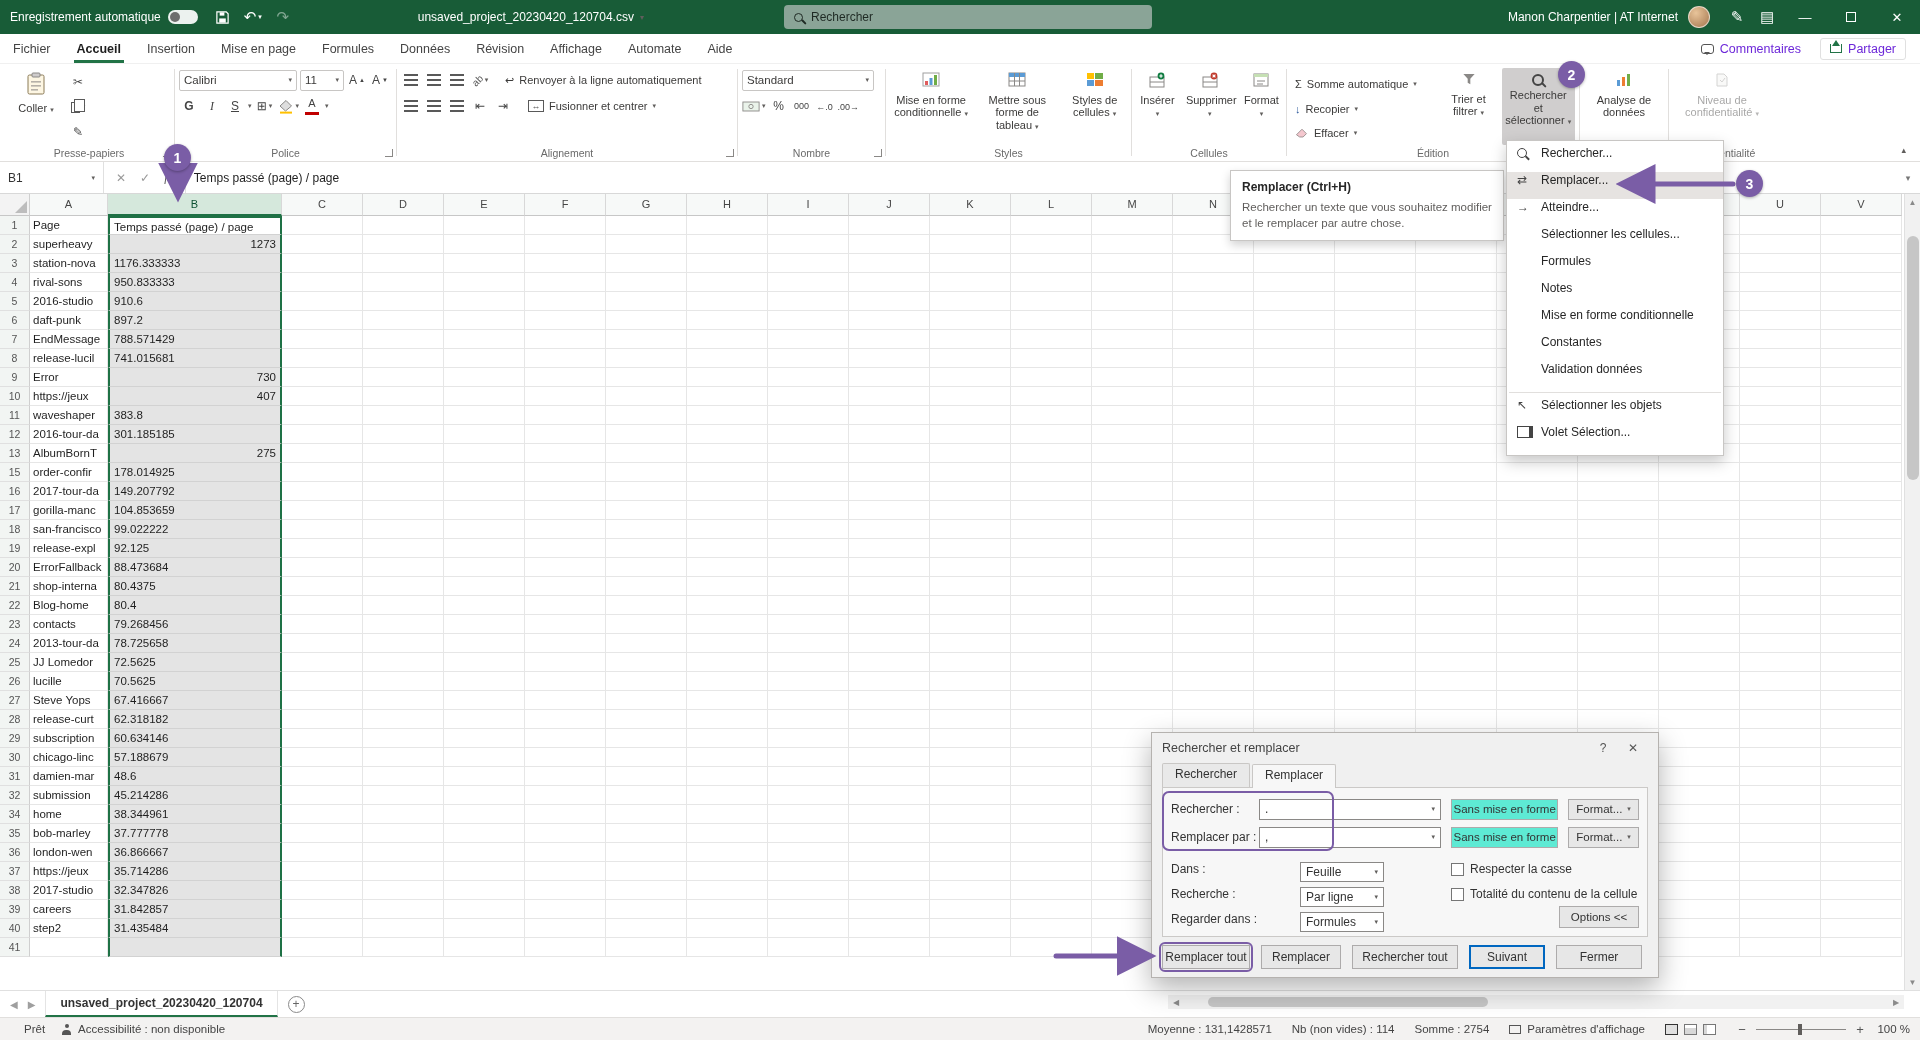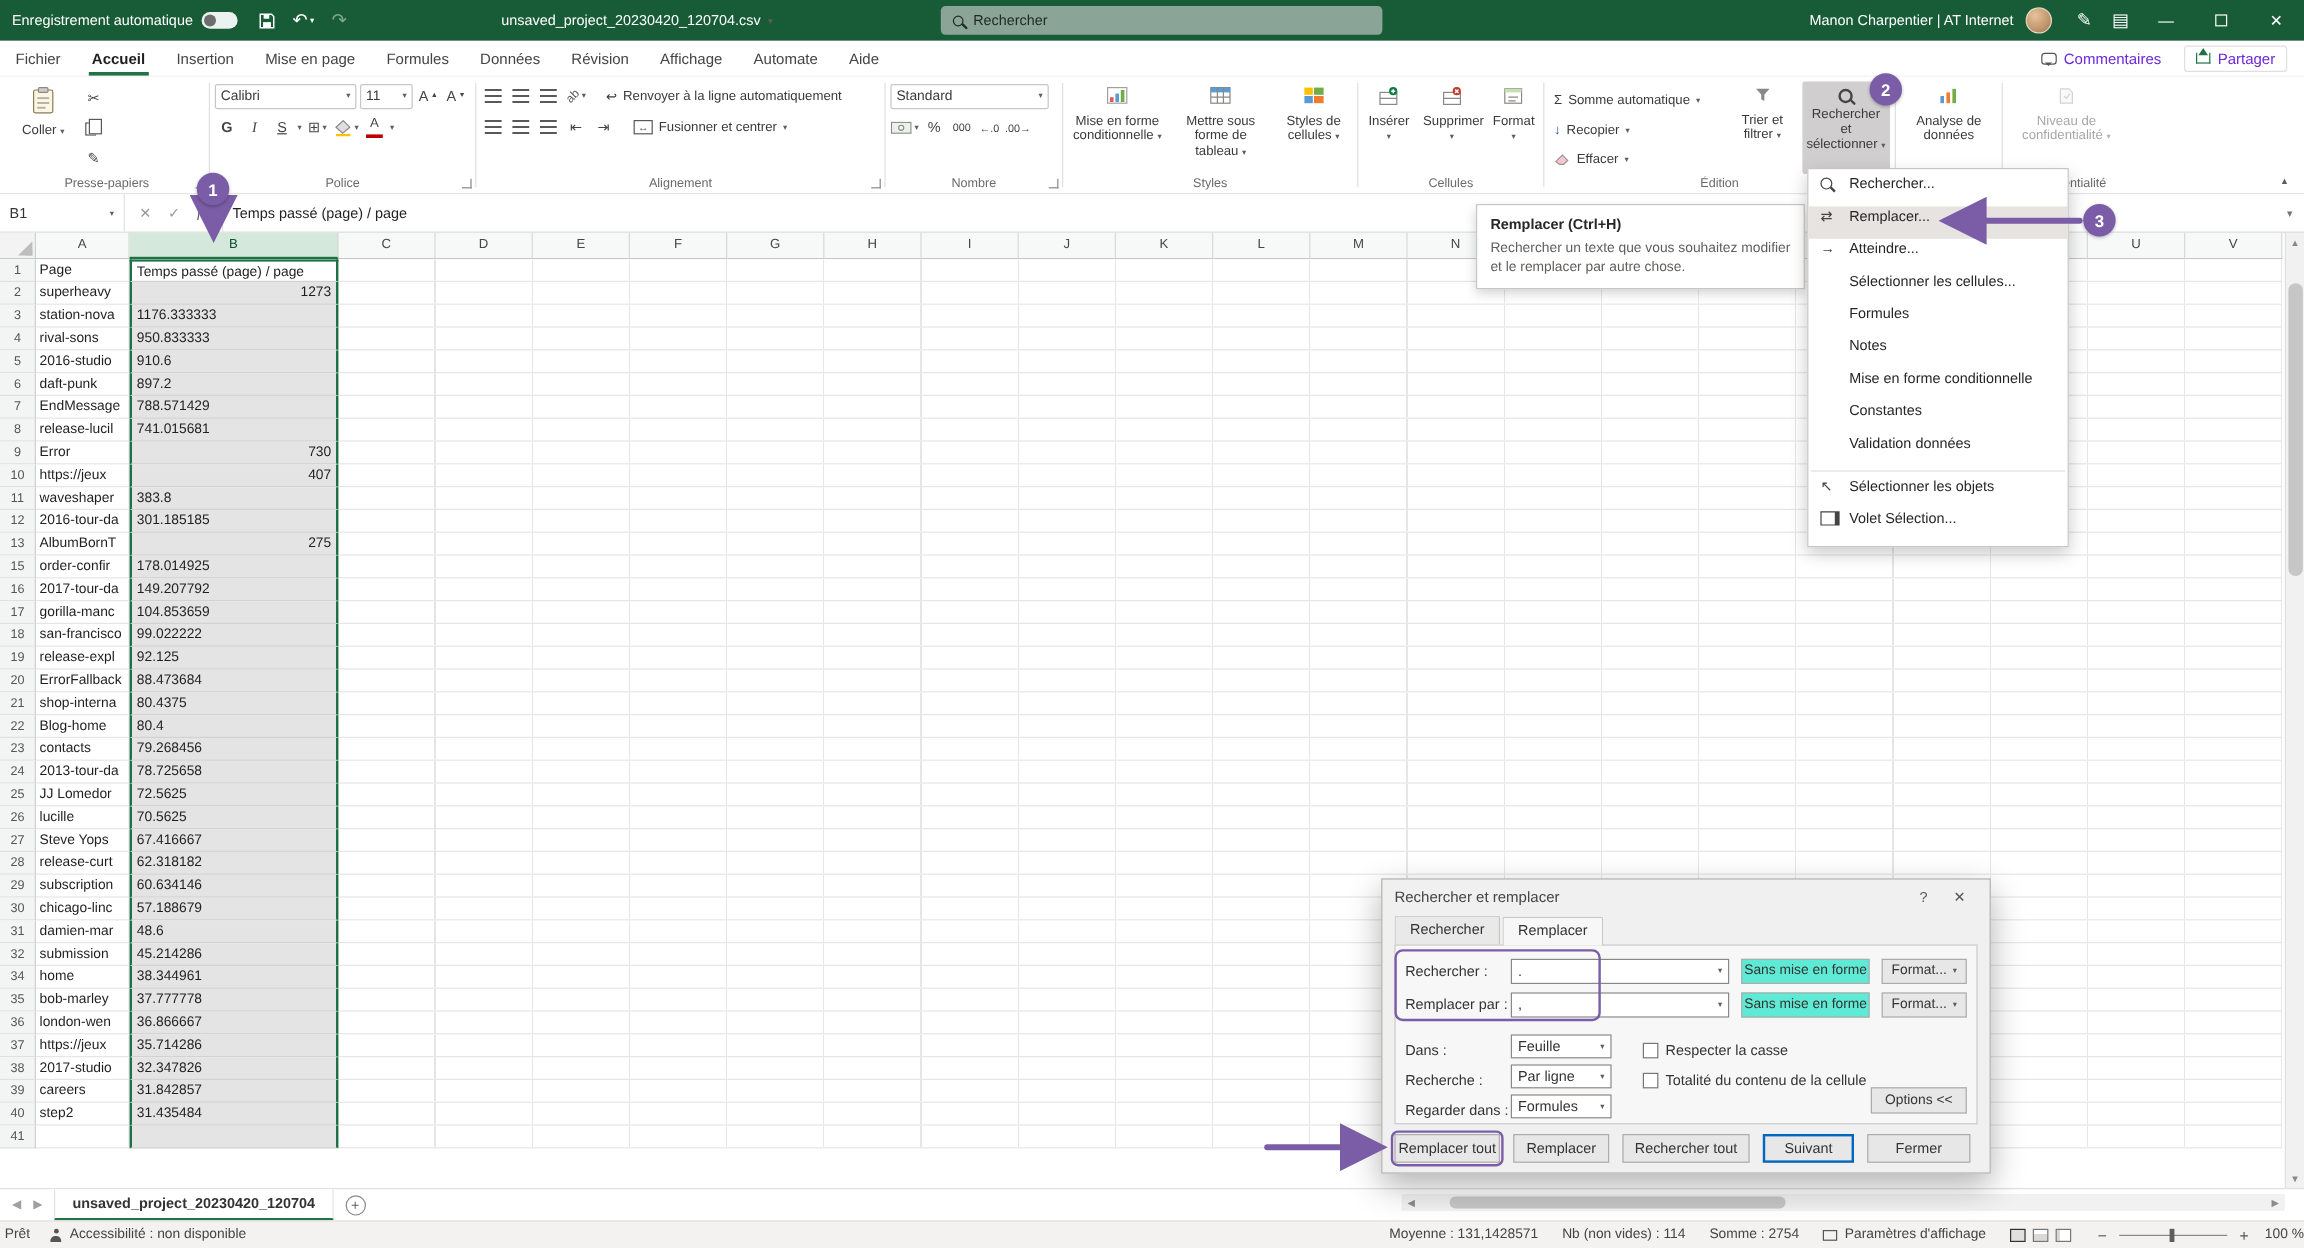--- a/index.html
+++ b/index.html
@@ -126,26 +126,26 @@
     border-bottom:2px solid #217346; font-weight:bold; color:#333; background:#fff; }
   .saddbtn { width:17px; height:17px; border:1px solid #8a8a8a; border-radius:50%; margin:auto 10px;
     display:flex; align-items:center; justify-content:center; font-size:12px; color:#666; }
   .hscroll { position:absolute; right:16px; top:4px; width:736px; height:14px; background:#f1f1f1; display:flex; align-items:center; }
   .harrow { width:16px; text-align:center; font-size:8px; color:#8a8a8a; }
   .hthumb { position:absolute; left:40px; width:280px; height:10px; top:2px; background:#c6c6c6; border-radius:5px; }
 
   
   .statusbar { position:absolute; top:1017px; left:0; width:1920px; height:23px; background:#f3f2f1;
     border-top:1px solid #e1dfdd; display:flex; align-items:center; font-size:11.5px; color:#444; }
-  .sb-left { display:flex; align-items:center; gap:16px; padding-left:4px; }
+  .sb-left { display:flex; align-items:center; gap:16px; padding-left:24px; }
   .ic-person { display:inline-block; width:11px; height:11px; position:relative; }
   .ic-person::before { content:""; position:absolute; top:0; left:3.5px; width:4px; height:4px; border-radius:50%; background:#555; }
   .ic-person::after { content:""; position:absolute; bottom:0; left:1px; width:9px; height:5px; border-radius:4px 4px 0 0; background:#555; }
   .acc { display:flex; align-items:center; gap:6px; }
-  .sb-right { margin-left:auto; display:flex; align-items:center; gap:20px; }
+  .sb-right { margin-left:auto; display:flex; align-items:center; gap:20px; padding-right:10px; }
   .sb-display { display:flex; align-items:center; gap:6px; }
   .ic-display { display:inline-block; width:12px; height:9px; border:1.2px solid #555; }
   .views { display:flex; align-items:center; gap:6px; }
   .vbtn { width:13px; height:11px; border:1.2px solid #777; background:#fff; }
   .vbtn.active { border-color:#333; background:#e0e0e0; }
   .v-layout { background:linear-gradient(#fff 0 3px,#d8d8d8 3px 100%); }
   .v-break { background:linear-gradient(to right,#d8d8d8 0 3px,#fff 3px 100%); }
   .zoom { display:flex; align-items:center; gap:8px; }
   .zbtn { font-size:13px; color:#555; width:12px; text-align:center; }
   .ztrack { position:relative; width:90px; height:11px; }
@@ -181,21 +181,21 @@
   .dlg-tab.active { background:#f7f7f7; position:relative; top:1px; z-index:2; }
   .dlg-panel { margin:0 10px; height:150px; border:1px solid #cbc9c7; background:#f7f7f7; padding:10px 8px; position:relative; }
   .drow { display:flex; align-items:center; margin-bottom:6px; height:22px; }
   .dlabel { width:88px; flex:none; }
   .dcombo { width:190px; height:21px; background:#fff; border:1px solid #8a8886; display:flex; align-items:center;
     justify-content:space-between; padding:0 5px; margin-right:10px; }
   .dnoformat { width:112px; height:21px; border:1px solid #adabab; background:#5eead4; display:flex; align-items:center;
     justify-content:center; font-size:11.5px; margin-right:10px; }
   .dformat { width:74px; height:21px; border:1px solid #adabab; background:#e7e7e7; display:flex; align-items:center;
     justify-content:center; gap:5px; font-size:11.5px; }
-  .drow2 { display:flex; align-items:flex-end; margin-bottom:5px; height:20px; }
+  .drow2 { display:flex; align-items:flex-start; margin-bottom:5px; height:20px;gap:41px; }
   .dselect { width:84px; height:20px; background:#fff; border:1px solid #8a8886; display:flex; align-items:center;
     justify-content:space-between; padding:0 5px; }
   .dcheck { display:flex; align-items:center; gap:6px; margin-left:26px;  }
   .cbox { width:13px; height:13px; border:1px solid #767676; background:#fff; flex:none; }
   .doptions { position:absolute; right:8px; bottom:34px; width:80px; height:22px; border:1px solid #adabab; background:#e7e7e7;
     display:flex; align-items:center; justify-content:center; font-size:11.5px; }
   .dlg-buttons { display:flex; gap:11px; margin:8px 10px 0; }
   .dbtn { height:24px; border:1px solid #adabab; background:#e7e7e7; display:flex; align-items:center; justify-content:center; font-size:12px; }
   .dbtn.default { border:2px solid #0067c0; }
   .dbtn.purple-ring { position:relative; }

